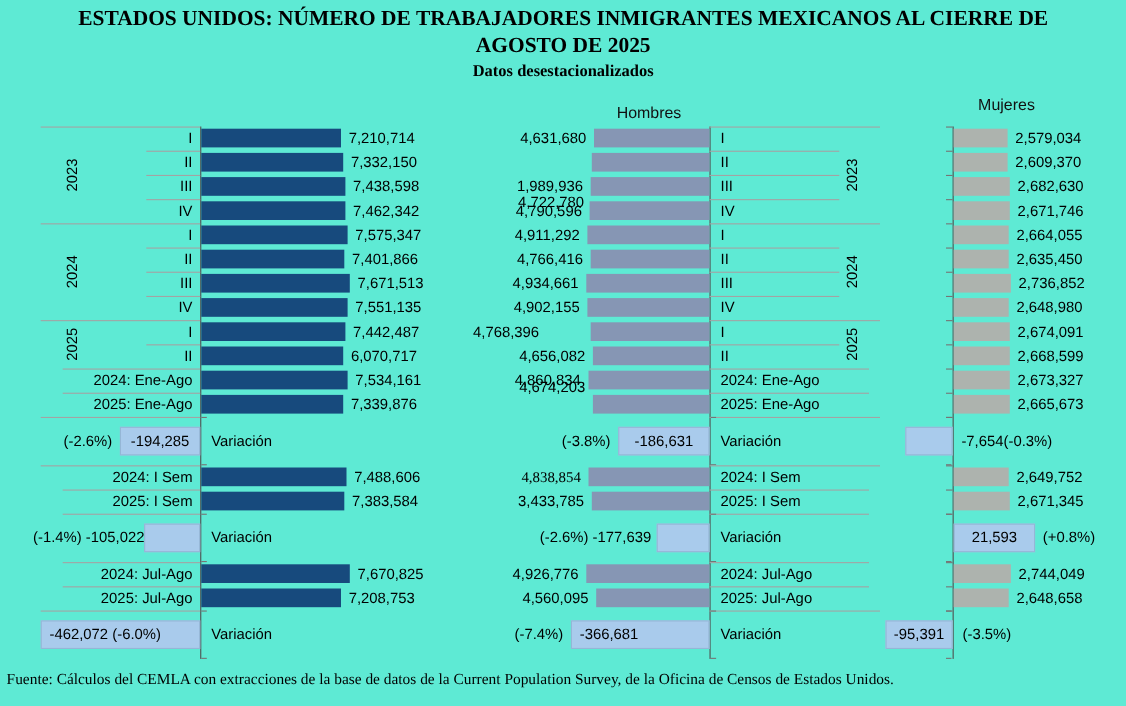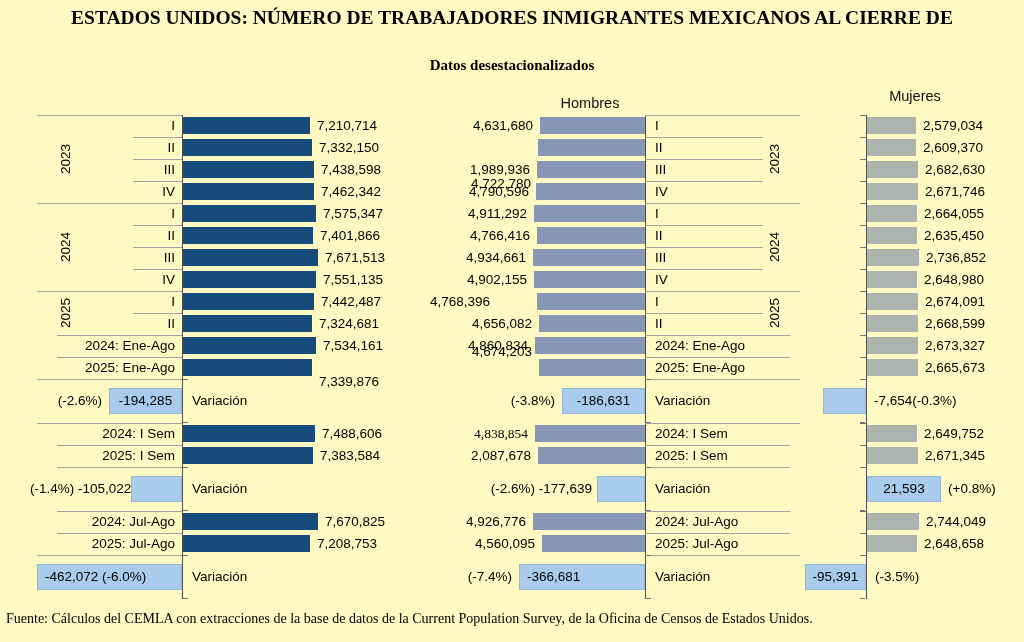--- a/index.html
+++ b/index.html
@@ -1,16 +1,16 @@
 <!DOCTYPE html>
 <html><head>
 <meta charset="utf-8">
 <style>
   html,body{margin:0;padding:0;background:#ffffff;}
-  #chart{position:relative;width:1024px;height:642px;background:#fef9c3;
+  #chart{position:relative;width:1024px;height:642px;background:#5eead4;
          font-family:"Liberation Sans",sans-serif;color:#000;overflow:hidden;}
   .abs{position:absolute;}
   #title{top:6px;left:0;width:100%;text-align:center;
          font-family:"Liberation Serif",serif;font-weight:bold;font-size:19.5px;line-height:24px;}
   #subtitle{top:57px;left:0;width:100%;text-align:center;
          font-family:"Liberation Serif",serif;font-weight:bold;font-size:15px;}
   #source{top:611px;left:6px;font-family:"Liberation Serif",serif;font-size:14px;white-space:nowrap;}
   .panel-title{font-size:14.5px;width:200px;text-align:center;color:#111;}
   .rows{top:115px;height:484px;overflow:visible;}
   .sep{height:1px;background:#a3a3a3;}
@@ -22,20 +22,21 @@
   .cat{font-size:13.5px;white-space:nowrap;}
   .year{font-size:13.5px;width:60px;height:18px;line-height:18px;text-align:center;
         transform:rotate(-90deg);}
 </style>
 </head>
 <body>
 
 <div id="chart">
   <div id="title" class="abs">
     <div>ESTADOS UNIDOS: NÚMERO DE TRABAJADORES INMIGRANTES MEXICANOS AL CIERRE DE</div>
+    <div>AGOSTO DE 2025</div>
   </div>
   <div id="subtitle" class="abs">Datos desestacionalizados</div>
 
   <div class="abs panel-title" style="left:490px;top:95px">Hombres</div>
   <div class="abs panel-title" style="left:815px;top:88px">Mujeres</div>
 
   <div id="p0" class="abs rows" style="left:30px;width:400px">
       <div class="abs axis" style="left: 152px; top: 0px; height: 484px;"></div>
       <div class="abs sep" style="left: 7px; top: 0px; width: 145px;"></div>
       <div class="abs bar" style="left: 153px; top: 2px; width: 127px; background: rgb(23, 74, 125);"></div>
@@ -68,29 +69,29 @@
       <div class="abs sep" style="left: 103px; top: 154px; width: 49px;"></div>
       <div class="abs bar" style="left: 153px; top: 156px; width: 133px; background: rgb(23, 74, 125);"></div>
       <div class="abs val" style="left: 293px; top: 154px; line-height: 22px;">7,551,135</div>
       <div class="abs cat" style="left: 0px; width: 145px; top: 154px; line-height: 22px; text-align: right;">IV</div>
       <div class="abs sep" style="left: 7px; top: 176px; width: 145px;"></div>
       <div class="abs bar" style="left: 153px; top: 178px; width: 131px; background: rgb(23, 74, 125);"></div>
       <div class="abs val" style="left: 291px; top: 176px; line-height: 22px;">7,442,487</div>
       <div class="abs cat" style="left: 0px; width: 145px; top: 176px; line-height: 22px; text-align: right;">I</div>
       <div class="abs sep" style="left: 103px; top: 198px; width: 49px;"></div>
       <div class="abs bar" style="left: 153px; top: 200px; width: 129px; background: rgb(23, 74, 125);"></div>
-      <div class="abs val" style="left: 289px; top: 198px; line-height: 22px;">7,324,681</div>
+      <div class="abs val" style="left: 289px; top: 198px; line-height: 22px;">6,070,717</div>
       <div class="abs cat" style="left: 0px; width: 145px; top: 198px; line-height: 22px; text-align: right;">II</div>
       <div class="abs sep" style="left: 27px; top: 220px; width: 125px;"></div>
       <div class="abs bar" style="left: 153px; top: 222px; width: 133px; background: rgb(23, 74, 125);"></div>
       <div class="abs val" style="left: 293px; top: 220px; line-height: 22px;">7,534,161</div>
       <div class="abs cat" style="left: 0px; width: 145px; top: 220px; line-height: 22px; text-align: right;">2024: Ene-Ago</div>
       <div class="abs sep" style="left: 27px; top: 242px; width: 125px;"></div>
       <div class="abs bar" style="left: 153px; top: 244px; width: 129px; background: rgb(23, 74, 125);"></div>
-      <div class="abs val" style="left: 289px; top: 242px; line-height: 22px; margin-top: 14px;">7,339,876</div>
+      <div class="abs val" style="left: 289px; top: 242px; line-height: 22px;">7,339,876</div>
       <div class="abs cat" style="left: 0px; width: 145px; top: 242px; line-height: 22px; text-align: right;">2025: Ene-Ago</div>
       <div class="abs sep" style="left: 7px; top: 264px; width: 145px;"></div>
       <div class="abs vbar" style="left: 79px; top: 273px; width: 73px; background: rgb(169, 203, 236);"></div>
       <div class="abs tick" style="left: 153px; top: 264px; width: 5px;"></div>
       <div class="abs tick" style="left: 153px; top: 307px; width: 5px;"></div>
       <div class="abs val" style="left: 79px; width: 73px; text-align: center; top: 273px; line-height: 26px;">-194,285</div>
       <div class="abs val" style="left: 0px; width: 72px; text-align: right; top: 273px; line-height: 26px;">(-2.6%)</div>
       <div class="abs cat" style="left: 162px; top: 264px; line-height: 44px;">Variación</div>
       <div class="abs sep" style="left: 7px; top: 308px; width: 145px;"></div>
       <div class="abs bar" style="left: 153px; top: 310px; width: 132px; background: rgb(23, 74, 125);"></div>
@@ -180,21 +181,21 @@
       <div class="abs tick" style="left: 216px; top: 307px; width: 5px;"></div>
       <div class="abs val" style="left: 132px; width: 83px; text-align: center; top: 273px; line-height: 26px;">-186,631</div>
       <div class="abs val" style="left: 0px; width: 125px; text-align: right; top: 273px; line-height: 26px;">(-3.8%)</div>
       <div class="abs cat" style="left: 225px; top: 264px; line-height: 44px;">Variación</div>
       <div class="abs sep" style="left: 215px; top: 308px; width: 155px;"></div>
       <div class="abs bar" style="left: 105px; top: 310px; width: 110px; background: rgb(134, 150, 180);"></div>
       <div class="abs val" style="left: 0px; width: 98px; top: 308px; line-height: 22px; text-align: right; font-family: Liberation Serif, serif;">4,838,854</div>
       <div class="abs cat" style="left: 225px; width: 140px; top: 308px; line-height: 22px; text-align: left;">2024: I Sem</div>
       <div class="abs sep" style="left: 215px; top: 330px; width: 145px;"></div>
       <div class="abs bar" style="left: 108px; top: 332px; width: 107px; background: rgb(134, 150, 180);"></div>
-      <div class="abs val" style="left: 0px; width: 101px; top: 330px; line-height: 22px; text-align: right;">2,087,678</div>
+      <div class="abs val" style="left: 0px; width: 101px; top: 330px; line-height: 22px; text-align: right;">3,433,785</div>
       <div class="abs cat" style="left: 225px; width: 140px; top: 330px; line-height: 22px; text-align: left;">2025: I Sem</div>
       <div class="abs sep" style="left: 215px; top: 352px; width: 145px;"></div>
       <div class="abs vbar" style="left: 167px; top: 361px; width: 48px; background: rgb(169, 203, 236);"></div>
       <div class="abs tick" style="left: 216px; top: 352px; width: 5px;"></div>
       <div class="abs tick" style="left: 216px; top: 395px; width: 5px;"></div>
       <div class="abs val" style="left: 0px; width: 162px; text-align: right; top: 361px; line-height: 26px;">(-2.6%) -177,639</div>
       <div class="abs cat" style="left: 225px; top: 352px; line-height: 44px;">Variación</div>
       <div class="abs sep" style="left: 215px; top: 396px; width: 145px;"></div>
       <div class="abs bar" style="left: 103px; top: 398px; width: 112px; background: rgb(134, 150, 180);"></div>
       <div class="abs val" style="left: 0px; width: 96px; top: 396px; line-height: 22px; text-align: right;">4,926,776</div>

